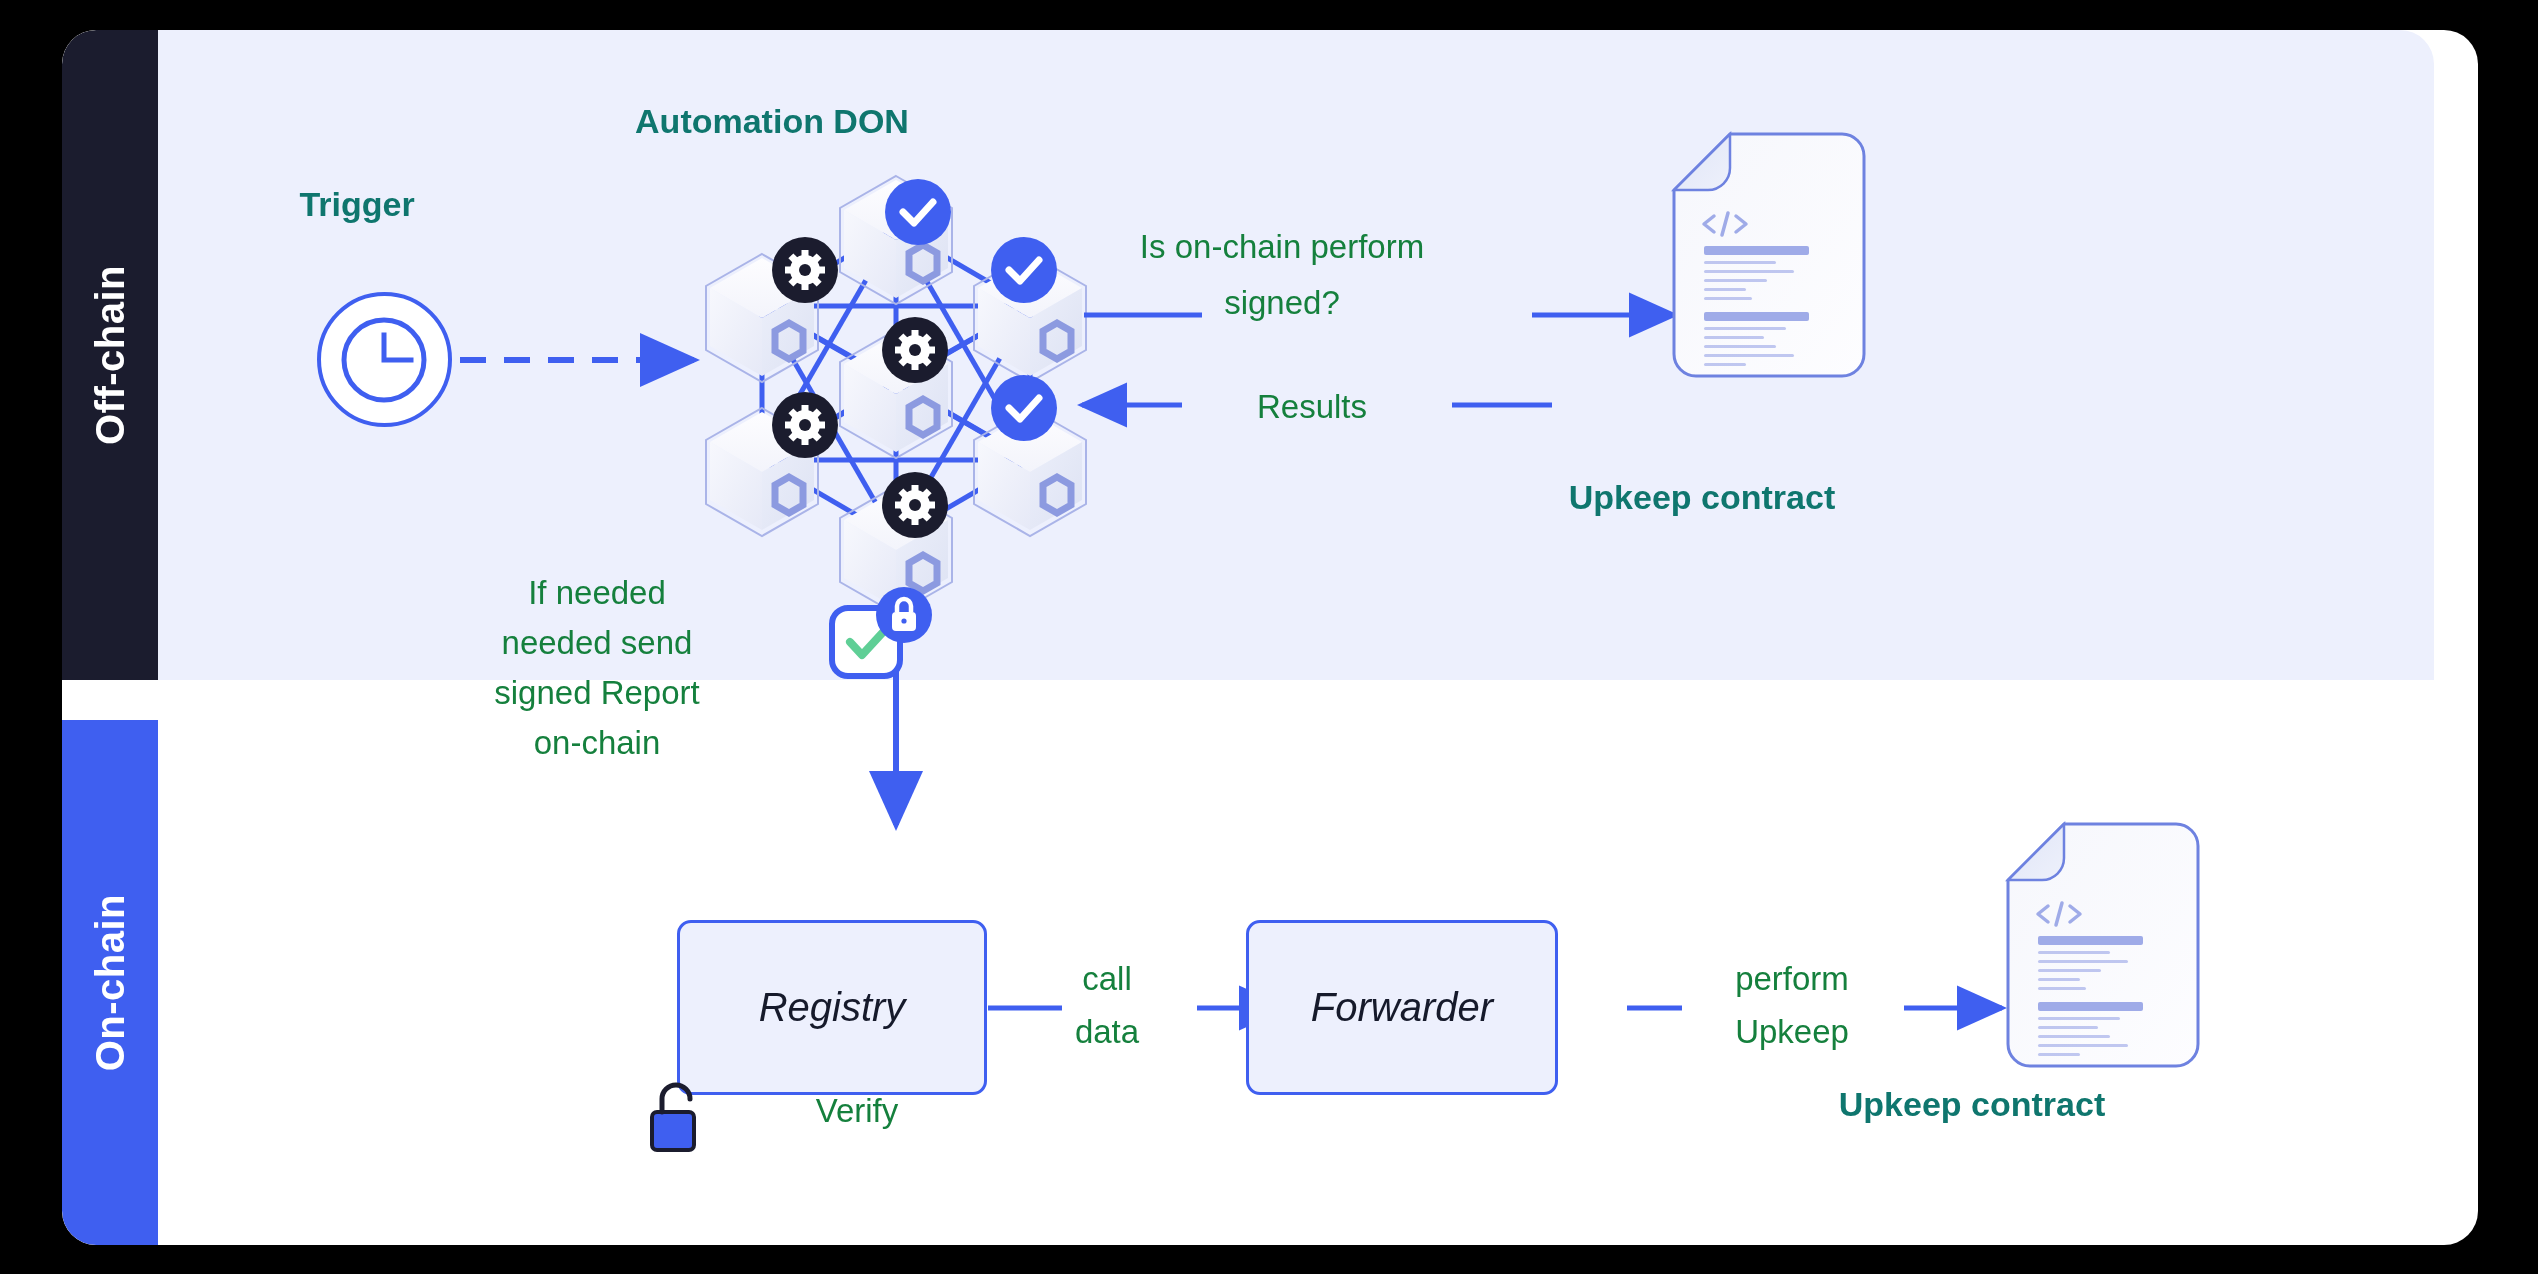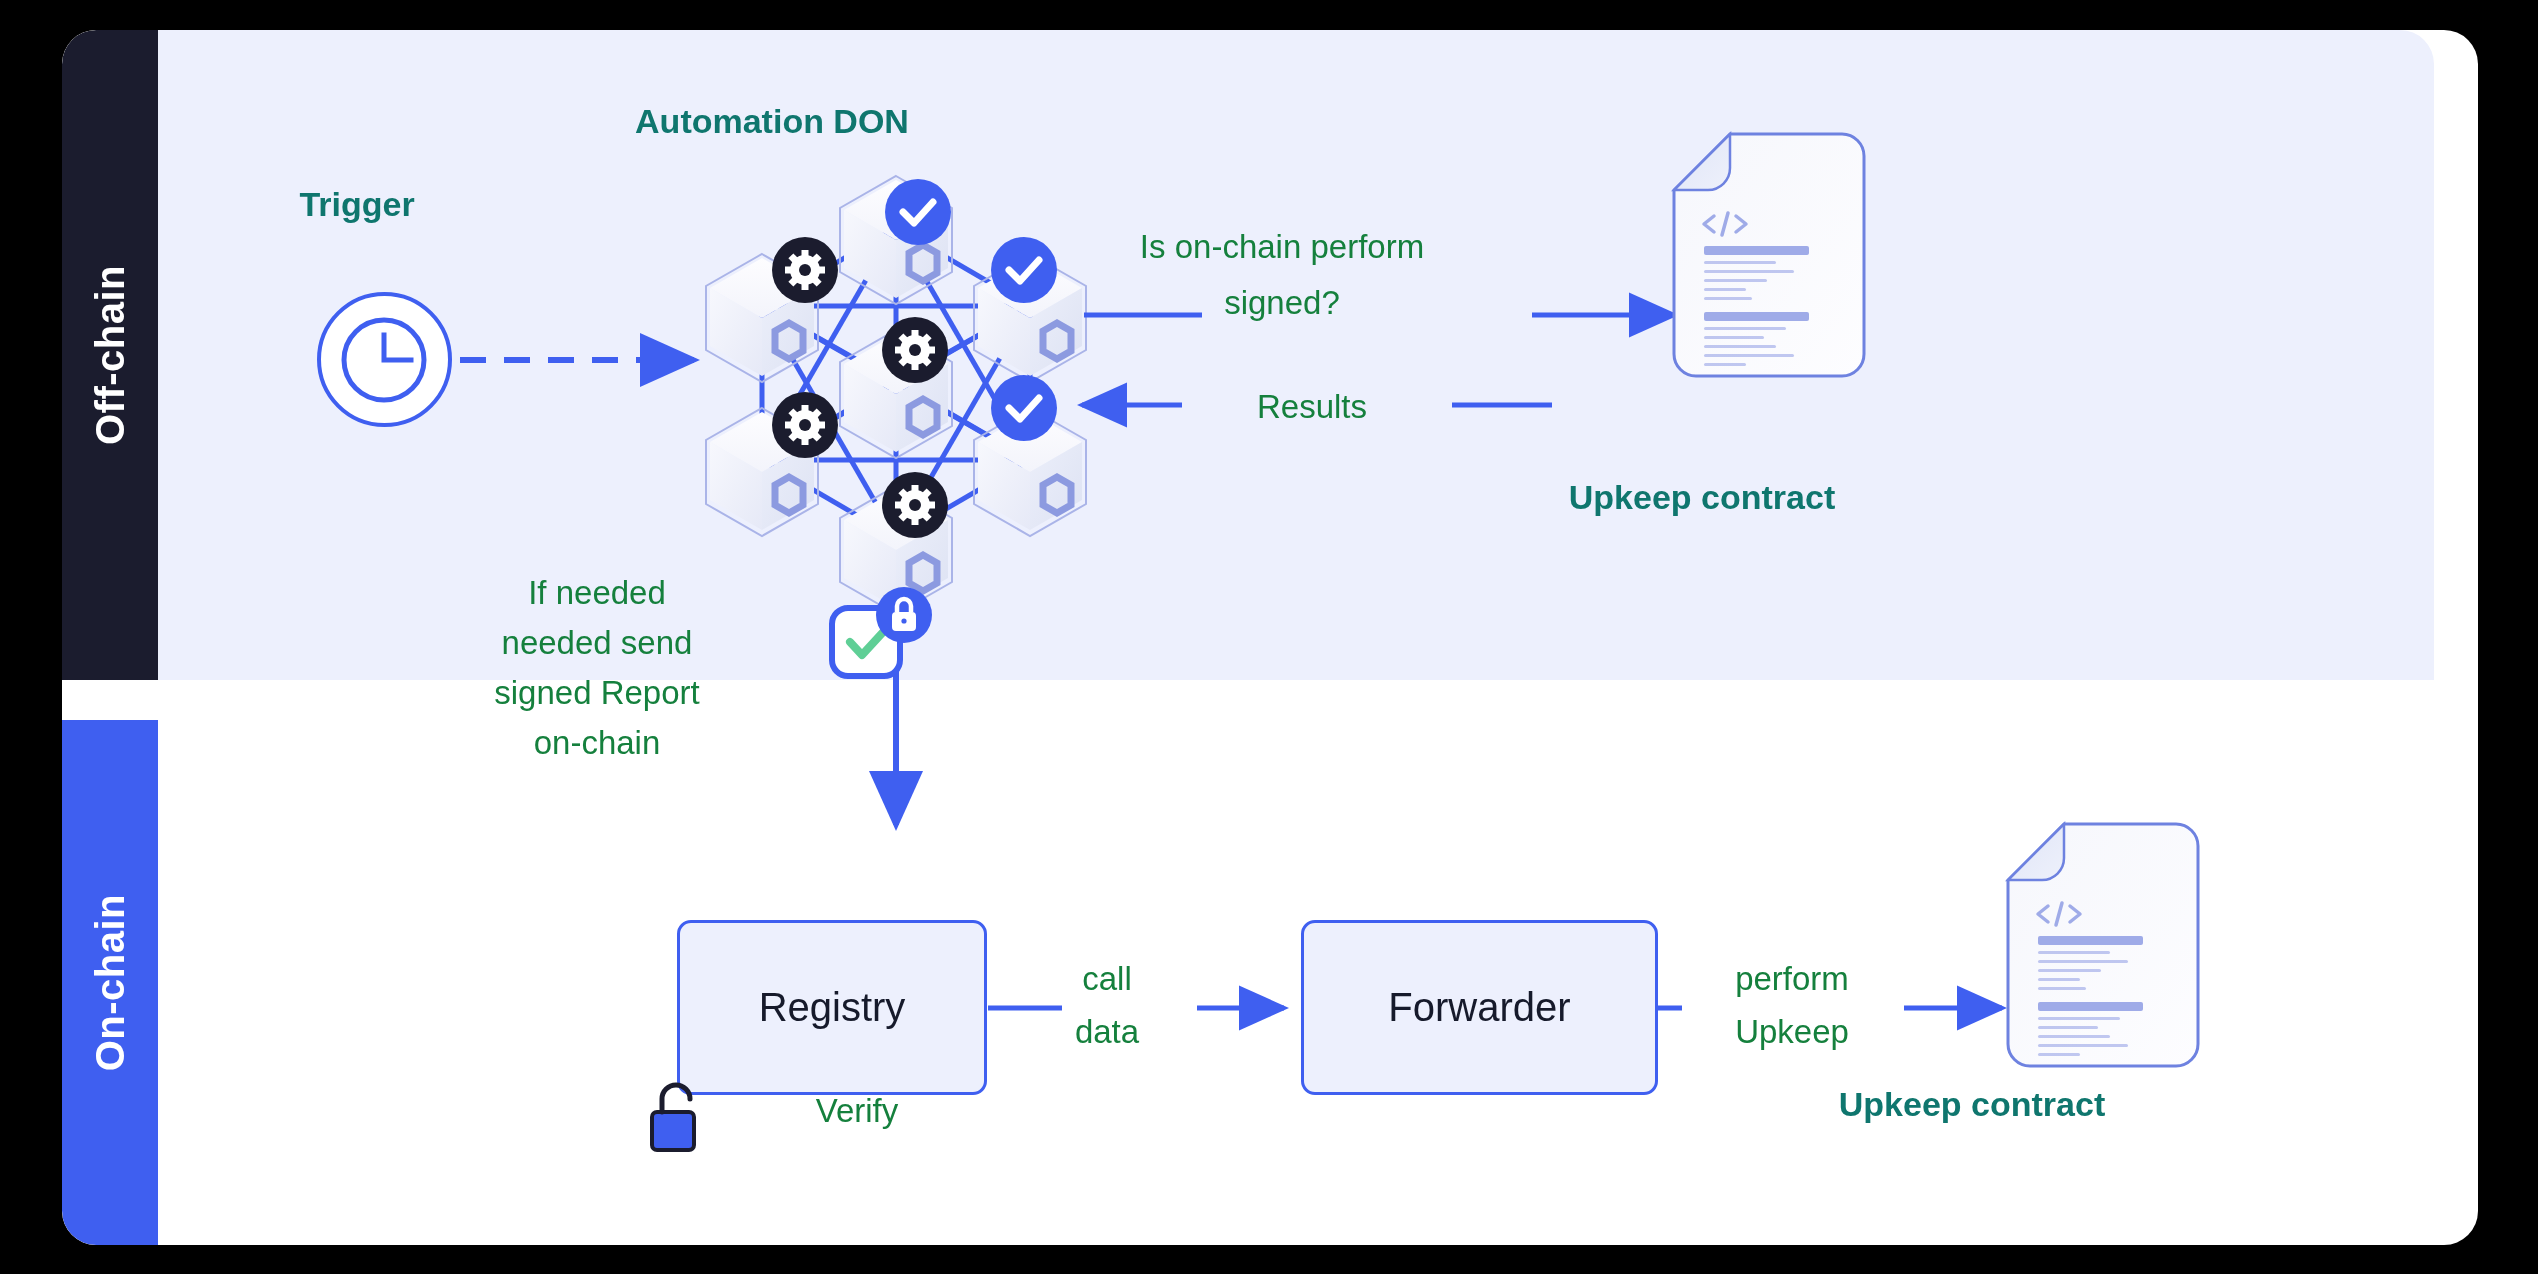--- a/index.html
+++ b/index.html
@@ -28,21 +28,21 @@
   
   .trigger-ring{position:absolute;left:255px;top:262px;width:135px;height:135px;
                 border:4px solid #3f5ff0;border-radius:50%;box-sizing:border-box;background:#fff;}
 
   
   .ov{position:absolute;left:0;top:0;width:2416px;height:1215px;pointer-events:none;}
 
   
   .obox{position:absolute;background:#edf0fd;border:3px solid #3f5ff0;border-radius:14px;
         display:flex;align-items:center;justify-content:center;
-        color:#161a2b;font-size:40px;box-sizing:border-box;}
+        color:#161a2b;font-size:40px;box-sizing:border-box;font-style:italic;}
 </style>
 </head>
 <body>
 
 <div class="stage">
   <div class="card">
 
     <div class="offchain-bg"></div>
 
     <div class="band band-off">
@@ -294,21 +294,21 @@
         <circle cx="842" cy="585" r="28" fill="#3f5ff0"></circle>
         <rect x="830" y="582" width="24" height="19" rx="4" fill="#fff"></rect>
         <path d="M835 582 v-6 a7 7 0 0 1 14 0 v6" fill="none" stroke="#fff" stroke-width="4.5"></path>
         <circle cx="842" cy="591" r="2.6" fill="#3f5ff0"></circle>
       </g>
     </svg>
 
     <div class="obox" style="left:615px;top:890px;width:310px;height:175px;">
       <span>Registry</span>
     </div>
-    <div class="obox" style="left:1239px;top:890px;width:357px;height:175px;justify-content:center;">
+    <div class="obox" style="left:1184px;top:890px;width:312px;height:175px;justify-content:center;">
       <span>Forwarder</span>
     </div>
 
     <svg class="ov" viewBox="0 0 2416 1215">
       <g>
         <rect x="590" y="1082" width="42" height="38" rx="5" fill="#3f5ff0" stroke="#1b1c2e" stroke-width="4"></rect>
         <path d="M600 1082 v-13 a14 14 0 0 1 28 0" fill="none" stroke="#1b1c2e" stroke-width="5" stroke-linecap="round"></path>
       </g>
     </svg>
 

